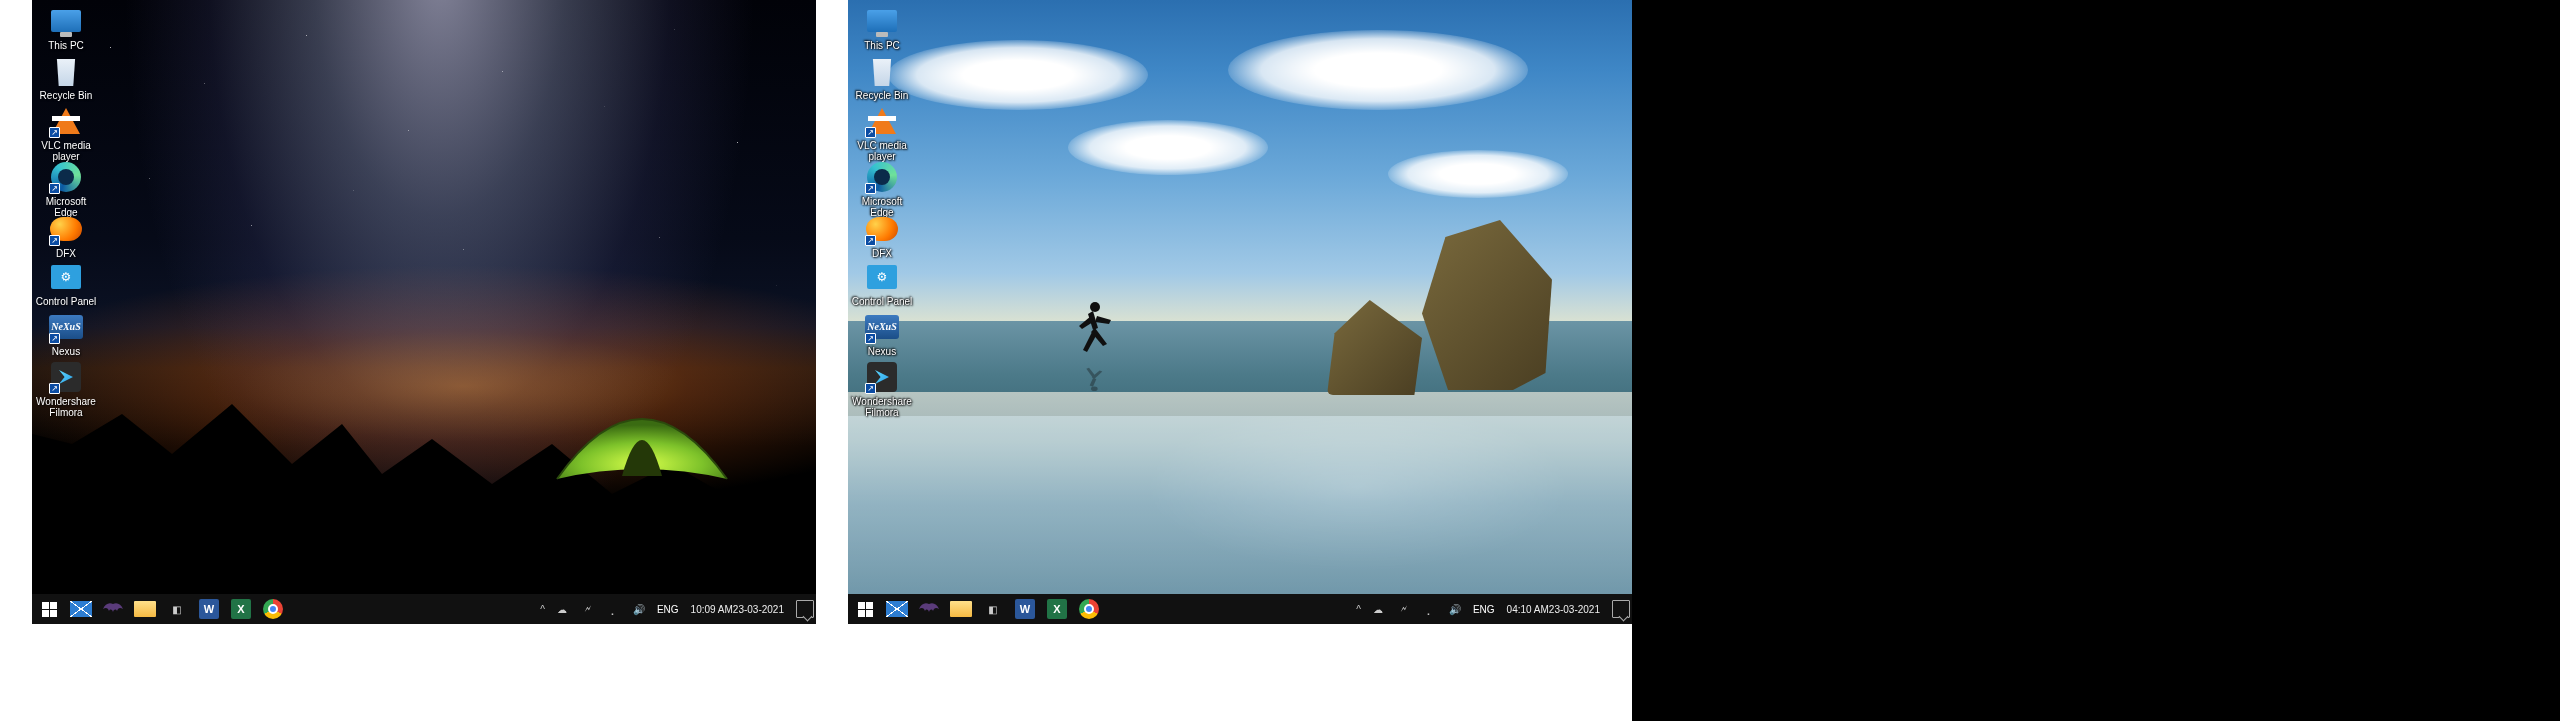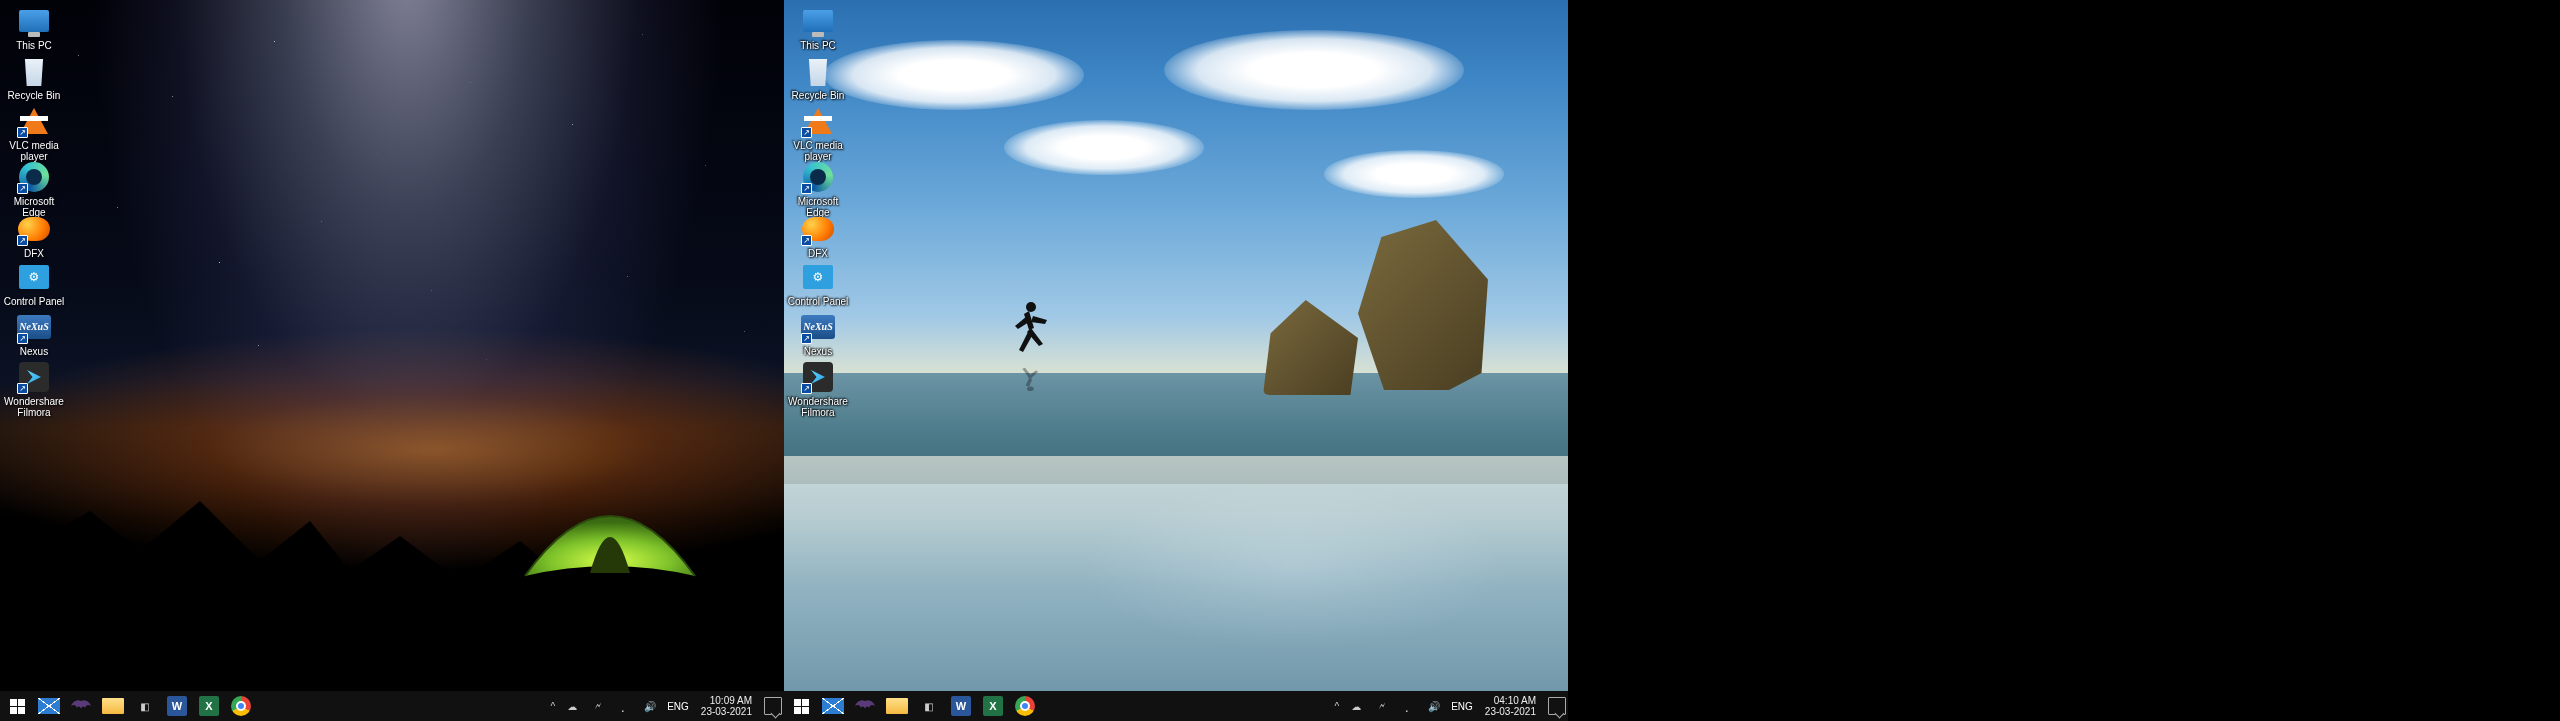--- a/index.html
+++ b/index.html
@@ -1,20 +1,20 @@
 <!DOCTYPE html>
 <html><head>
 <meta charset="utf-8">
 <style>
 *{margin:0;padding:0;box-sizing:border-box;font-family:"Segoe UI",Tahoma,sans-serif;}
 html,body{width:2560px;height:721px;overflow:hidden;}
 body{display:flex;}
 
 
-.screen{position:relative;height:721px;overflow:hidden;}
+.screen{position:relative;height:624px;overflow:hidden;margin-left:32px;}
 .screen.left{width:784px;}
 .screen.right{width:784px;}
 .desktop{position:absolute;inset:0;bottom:30px;}
 .taskbar{position:absolute;left:0;right:0;bottom:0;height:30px;background:#111;display:flex;align-items:center;color:#fff;font-size:10px;}
 
 
 .wp-night{position:absolute;inset:0;
  background:
    radial-gradient(ellipse 420px 820px at 52% -5%,rgba(200,200,230,.65)0%,rgba(160,170,210,.35)30%,rgba(80,80,140,.18)55%,transparent 75%),
    radial-gradient(ellipse 900px 220px at 55% 65%,rgba(255,145,40,.55)0%,rgba(255,110,30,.25)25%,transparent 55%),
@@ -99,21 +99,21 @@
 .tfold{width:22px;height:16px;background:linear-gradient(#ffe08a,#f5b942);border-radius:1px;}
 .tmail{width:22px;height:16px;background:#2d7dd2;border-radius:1px;position:relative;}
 .tmail::after{content:"";position:absolute;inset:0;background:linear-gradient(to bottom right,transparent 48%,#fff 48% 52%,transparent 52%),linear-gradient(to bottom left,transparent 48%,#fff 48% 52%,transparent 52%);}
 .tword{width:20px;height:20px;background:#2b579a;color:#fff;font:700 11px/20px sans-serif;text-align:center;border-radius:2px;}
 .texcel{width:20px;height:20px;background:#217346;color:#fff;font:700 11px/20px sans-serif;text-align:center;border-radius:2px;}
 .tchrome{width:20px;height:20px;border-radius:50%;background:conic-gradient(#ea4335 0 120deg,#fbbc05 120deg 240deg,#34a853 240deg 360deg);position:relative;}
 .tchrome::after{content:"";position:absolute;inset:5px;background:#4285f4;border:2px solid #fff;border-radius:50%;}
 .tbat{width:20px;height:20px;display:flex;align-items:center;justify-content:center;}
 .tbat svg{width:20px;height:14px;}
 .tmisc{width:18px;height:18px;display:flex;align-items:center;justify-content:center;color:#ccc;}
-.clock{display:flex;flex-direction:column;align-items:flex-end;line-height:11px;font-size:10px;color:#eee;padding:0 4px;cursor:pointer;}
+.clock{display:flex;flex-direction:row;align-items:flex-end;line-height:11px;font-size:10px;color:#eee;padding:0 4px;cursor:pointer;}
 .notif{width:18px;height:18px;border:1px solid #aaa;border-radius:1px;cursor:pointer;position:relative;}
 .notif::after{content:"";position:absolute;right:2px;bottom:-3px;width:6px;height:6px;background:#111;border-right:1px solid #aaa;border-bottom:1px solid #aaa;transform:rotate(45deg);}
 .sep-up{color:#ccc;font-size:10px;cursor:pointer;}
 </style>
 </head>
 <body>
 
 <div class="screen left">
  <div class="desktop">
   <div class="wp-night">

